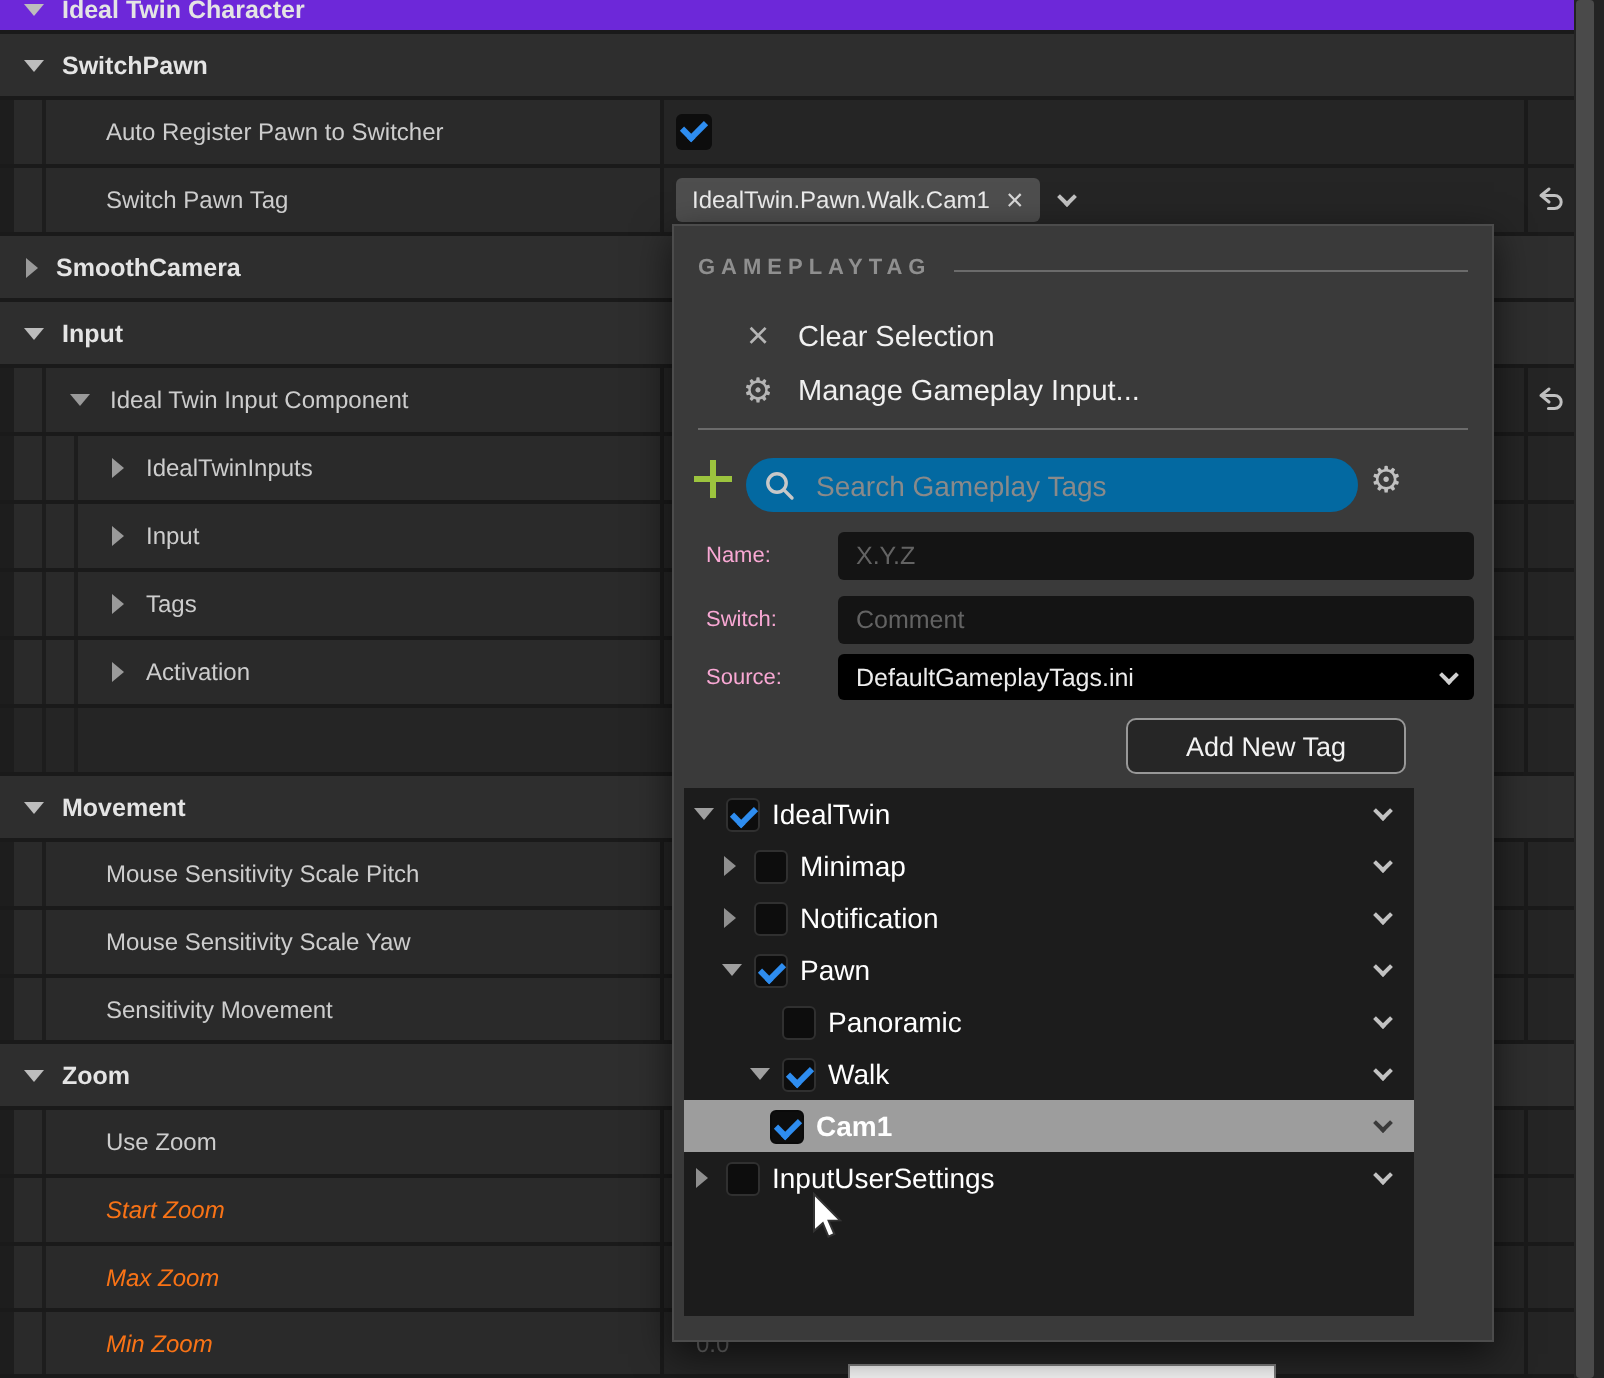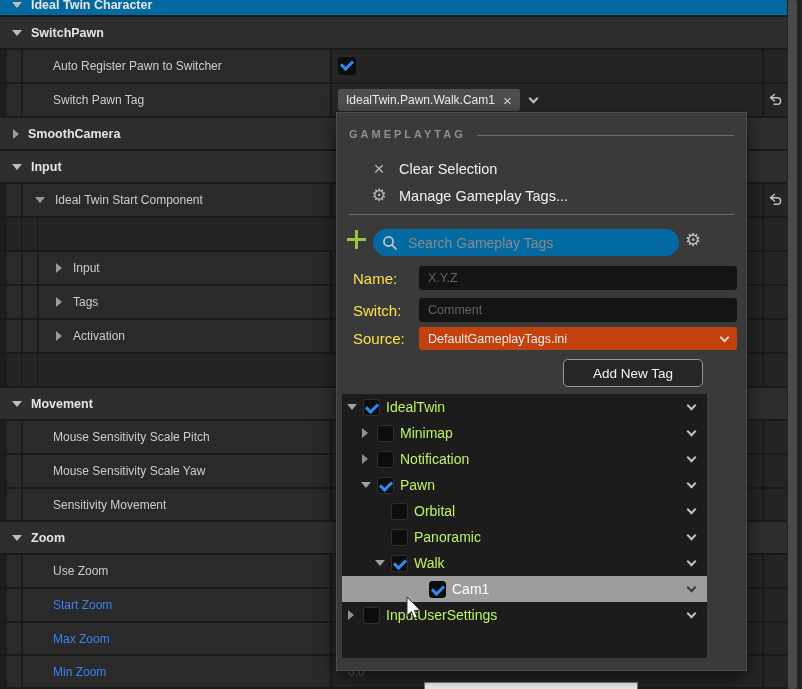--- a/index.html
+++ b/index.html
@@ -7,37 +7,37 @@
   .screen{
     position:relative;width:802px;height:689px;overflow:hidden;
     background:#1f1f1f;font-family:"Liberation Sans","DejaVu Sans",sans-serif;
     color:#cfcfcf;-webkit-font-smoothing:antialiased;
   }
   
   .rows{position:absolute;left:0;top:0;width:787px;}
   .row{position:relative;width:787px;border-bottom:2px solid #1a1a1a;}
   .h34{height:34px}.h33{height:33px}.h17{height:17px}
   .cat{background:#2e2e2e;display:flex;align-items:center;}
-  .cat-top{background:#0369a1;overflow:hidden;}
+  .cat-top{background:#6d28d9;overflow:hidden;}
   .cat-top .cat-inner{display:flex;align-items:center;margin-top:-6px;}
   .cat-label{font-size:12.5px;font-weight:bold;color:#e4e4e4;margin-left:9px;}
   .tri-d{width:0;height:0;border-left:5px solid transparent;border-right:5px solid transparent;border-top:6px solid #bdbdbd;margin-left:12px;}
   .tri-r{width:0;height:0;border-top:5px solid transparent;border-bottom:5px solid transparent;border-left:6px solid #9a9a9a;margin-left:13px;}
   .prop{display:flex;background:#252525;}
   .prop::before{content:'';position:absolute;left:0;top:0;bottom:0;width:7px;background:#1d1d1d;z-index:2;}
   .prop::after{content:'';position:absolute;left:21px;top:0;bottom:0;width:2px;background:#1d1d1d;z-index:2;}
   .gl3{position:absolute;left:37px;top:0;bottom:0;width:2px;background:#1d1d1d;z-index:2;}
   .pname{width:332px;background:#2a2a2a;border-right:2px solid #1a1a1a;display:flex;align-items:center;position:relative;}
   .pname .ptxt{font-size:12px;color:#cdcdcd;}
   .pad1 .ptxt{margin-left:53px;}
   .comp .ptxt{margin-left:10px;}
   .comp .tri-d{margin-left:35px;border-top-color:#9a9a9a;}
   .pad2 .ptxt{margin-left:11px;}
   .pad2 .tri-r{margin-left:56px;}
-  .dim .ptxt{color:#3b82f6;}
+  .dim .ptxt{color:#f97316;font-style:italic;}
   .pval{flex:1;display:flex;align-items:center;position:relative;background:#252525;}
   .preset{width:25px;border-left:2px solid #1a1a1a;display:flex;align-items:center;justify-content:center;background:#252525;}
   
   .cb{width:18px;height:18px;background:#0d0d0d;border-radius:3px;position:relative;flex:0 0 auto;}
   .cb.checked::after{content:'';position:absolute;left:3px;top:3px;width:9px;height:5px;
     border-left:3px solid #2e8df0;border-bottom:3px solid #2e8df0;transform:rotate(-45deg);}
   .cb-main{margin-left:6px;}
   
   .chip{display:flex;align-items:center;gap:8px;height:22px;margin-left:6px;padding:0 8px;background:#4e4e4e;border-radius:3px;}
   .chip .chip-txt{font-size:12px;color:#ececec;}
@@ -63,42 +63,42 @@
   .pp-sep{position:absolute;left:12px;right:12px;top:101px;height:1px;background:#6b6b6b;}
   .plus{position:absolute;left:10px;top:117px;width:19px;height:19px;}
   .plus::before{content:'';position:absolute;left:8px;top:0;width:3px;height:19px;background:#9cc43e;}
   .plus::after{content:'';position:absolute;left:0;top:8px;width:19px;height:3px;background:#9cc43e;}
   .pill{position:absolute;left:36px;top:116px;width:306px;height:27px;background:#0369a1;border-radius:14px;display:flex;align-items:center;}
   .mag{margin-left:9px;flex:0 0 auto;}
   .pill input{flex:1;background:transparent;border:0;outline:none;color:#e8e8e8;font-size:14px;margin-left:8px;font-family:inherit;}
   .pill input::placeholder{color:#8a8a8a;}
   .gear-r{position:absolute;left:348px;top:118px;font-size:18px;color:#c0c0c0;line-height:1;}
   .frow{position:absolute;left:16px;right:9px;display:flex;align-items:center;}
-  .frow .flab{width:66px;font-size:15px;color:#fde047;}
+  .frow .flab{width:66px;font-size:11px;color:#f9a8d4;}
   .frow input{flex:1;height:20px;background:#141414;border:0;border-radius:3px;color:#e8e8e8;font-size:12.5px;padding:12px 9px;outline:none;font-family:inherit;}
   .frow input::placeholder{color:#636363;}
   .f-name{top:153px;}.f-comment{top:185px;}.f-source{top:214px;}
-  .combo{flex:1;height:23px;background:#c2410c;border-radius:3px;display:flex;align-items:center;padding:0 9px;}
+  .combo{flex:1;height:23px;background:#000000;border-radius:3px;display:flex;align-items:center;padding:0 9px;}
   .combo .ctxt{flex:1;font-size:12.5px;color:#ececec;}
   .combo .chev{margin-top:-3px;border-color:#d0d0d0;}
   .addbtn{position:absolute;left:226px;top:246px;width:140px;height:28px;border:1px solid #989898;border-radius:5px;
     background:#262626;color:#f2f2f2;font-size:13.5px;display:flex;align-items:center;justify-content:center;}
   
   .tree{position:absolute;left:5px;top:281px;width:365px;height:264px;background:#1c1c1c;}
   .trow{display:flex;align-items:center;height:26px;position:relative;}
   .trow.sel{background:#9d9d9d;}
   .t-exp{width:16px;flex:0 0 auto;display:flex;align-items:center;}
   .t-exp .tri-d{margin-left:0;border-top-color:#9f9f9f;}
   .t-exp .tri-r{margin-left:1px;border-left-color:#8f8f8f;}
-  .lv0{padding-left:5px;}.lv1{padding-left:19px;}.lv2{padding-left:33px;}.lv3{padding-left:71px;}
+  .lv0{padding-left:5px;}.lv1{padding-left:19px;}.lv2{padding-left:33px;}.lv3{padding-left:27px;font-weight:bold;}
   .tcb{width:17px;height:17px;background:#0d0d0d;border:1px solid #303030;border-radius:3px;position:relative;flex:0 0 auto;margin-right:6px;}
   .sel .tcb{border-color:#0a0a0a;}
   .tcb.checked::after{content:'';position:absolute;left:2px;top:3px;width:9px;height:5px;
     border-left:3px solid #2e8df0;border-bottom:3px solid #2e8df0;transform:rotate(-45deg);}
-  .tlabel{font-size:14px;color:#bef264;}
+  .tlabel{font-size:14px;color:#ffffff;}
   .sel .tlabel{color:#ffffff;}
   .t-chev{margin-left:auto;margin-right:12px;margin-top:-3px;}
   .sel .t-chev{border-color:#3a3a3a;}
   
   .cursor{position:absolute;left:406px;top:596px;z-index:50;}
   .tooltip{position:absolute;left:424px;top:682px;width:214px;height:12px;background:#f4f4f4;border:1px solid #7d7d7d;z-index:8;}
 </style>
 </head>
 <body>
 
@@ -153,36 +153,40 @@
     </div>
 
     <div class="row cat h33">
       <span class="tri-d"></span>
       <span class="cat-label">Input</span>
     </div>
 
     <div class="row prop h34">
       <div class="pname comp">
         <span class="tri-d"></span>
-        <span class="ptxt">Ideal Twin Start Component</span>
+        <span class="ptxt">Ideal Twin Input Component</span>
       </div>
       <div class="pval">
         
       </div>
       <div class="preset">
         <span class="undo">
           <svg width="15" height="14" viewBox="0 0 15 14">
               <path d="M6.5 1.5 L2.5 4.7 L6.5 8 M2.5 4.7 H9.3 A3.3 3.3 0 0 1 9.3 11.3 H6.2" fill="none" stroke="#c0c0c0" stroke-width="1.5" stroke-linecap="round" stroke-linejoin="round"></path>
             </svg>
         </span>
       </div>
     </div>
 
     <div class="row prop h34">
       <i class="gl3"></i>
+      <div class="pname pad2">
+        <span class="tri-r"></span>
+        <span class="ptxt">IdealTwinInputs</span>
+      </div>
       <div class="pval"></div>
       <div class="preset"></div>
     </div>
 
     <div class="row prop h34">
       <i class="gl3"></i>
       <div class="pname pad2">
         <span class="tri-r"></span>
         <span class="ptxt">Input</span>
       </div>
@@ -293,21 +297,21 @@
   <div class="popup">
     <div class="pp-sec">GAMEPLAYTAG</div>
     <div class="pp-secline"></div>
 
     <div class="pp-menu pp-menu1">
       <span class="pp-mi">×</span>
       <span class="pp-ml">Clear Selection</span>
     </div>
     <div class="pp-menu pp-menu2">
       <span class="pp-mi gear">⚙</span>
-      <span class="pp-ml">Manage Gameplay Tags...</span>
+      <span class="pp-ml">Manage Gameplay Input...</span>
     </div>
 
     <div class="pp-sep"></div>
 
     <span class="plus"></span>
     <div class="pill">
       <svg class="mag" width="16" height="16" viewBox="0 0 16 16">
           <circle cx="6.5" cy="6.5" r="4.6" fill="none" stroke="#c8c8c8" stroke-width="1.7"></circle>
           <line x1="10.2" y1="10.2" x2="14" y2="14" stroke="#c8c8c8" stroke-width="1.7" stroke-linecap="round"></line>
         </svg>
@@ -364,26 +368,20 @@
 
       <div class="trow lv1">
         <span class="t-exp">
             <span class="tri-d"></span>
           </span>
         <span class="tcb checked"></span>
         <span class="tlabel">Pawn</span>
         <span class="chev t-chev"></span>
       </div>
 
-      <div class="trow lv2">
-        <span class="t-exp"></span>
-        <span class="tcb"></span>
-        <span class="tlabel">Orbital</span>
-        <span class="chev t-chev"></span>
-      </div>
 
       <div class="trow lv2">
         <span class="t-exp"></span>
         <span class="tcb"></span>
         <span class="tlabel">Panoramic</span>
         <span class="chev t-chev"></span>
       </div>
 
       <div class="trow lv2">
         <span class="t-exp">

